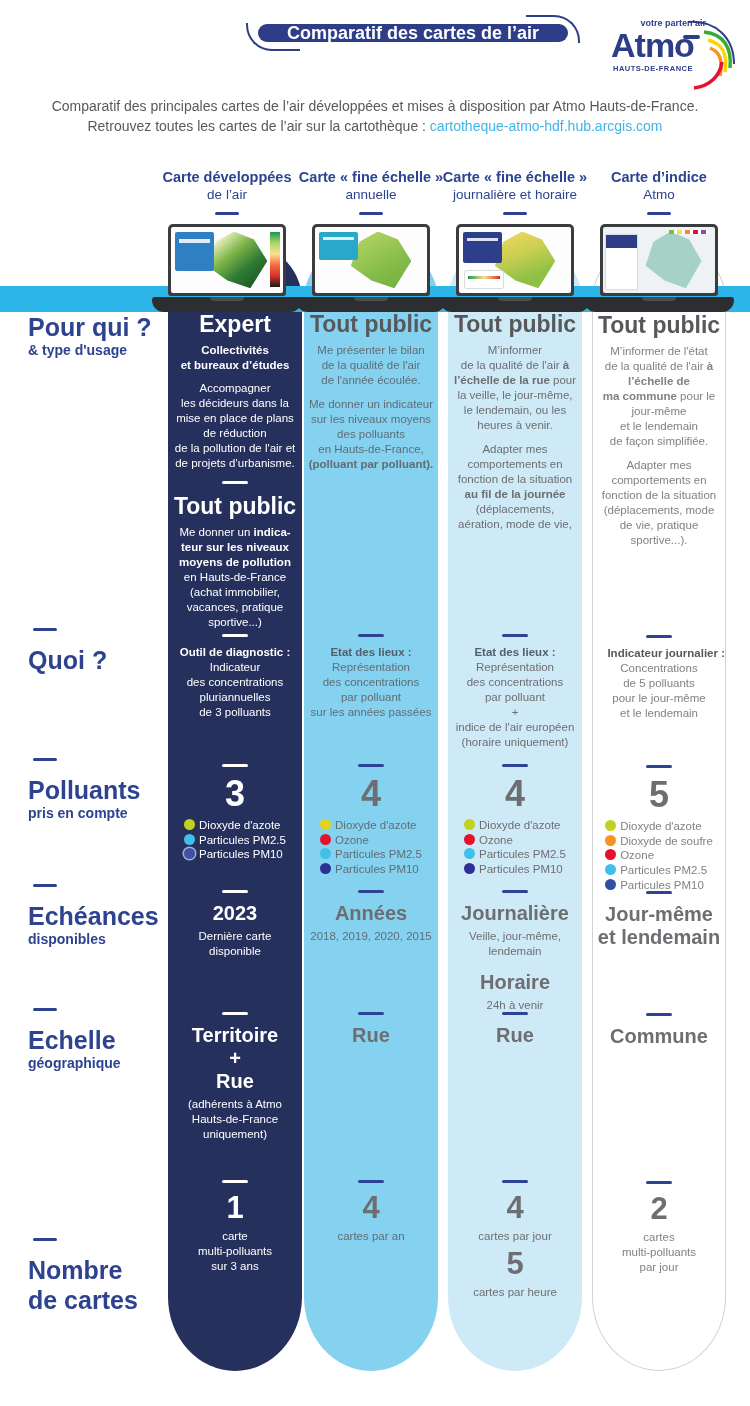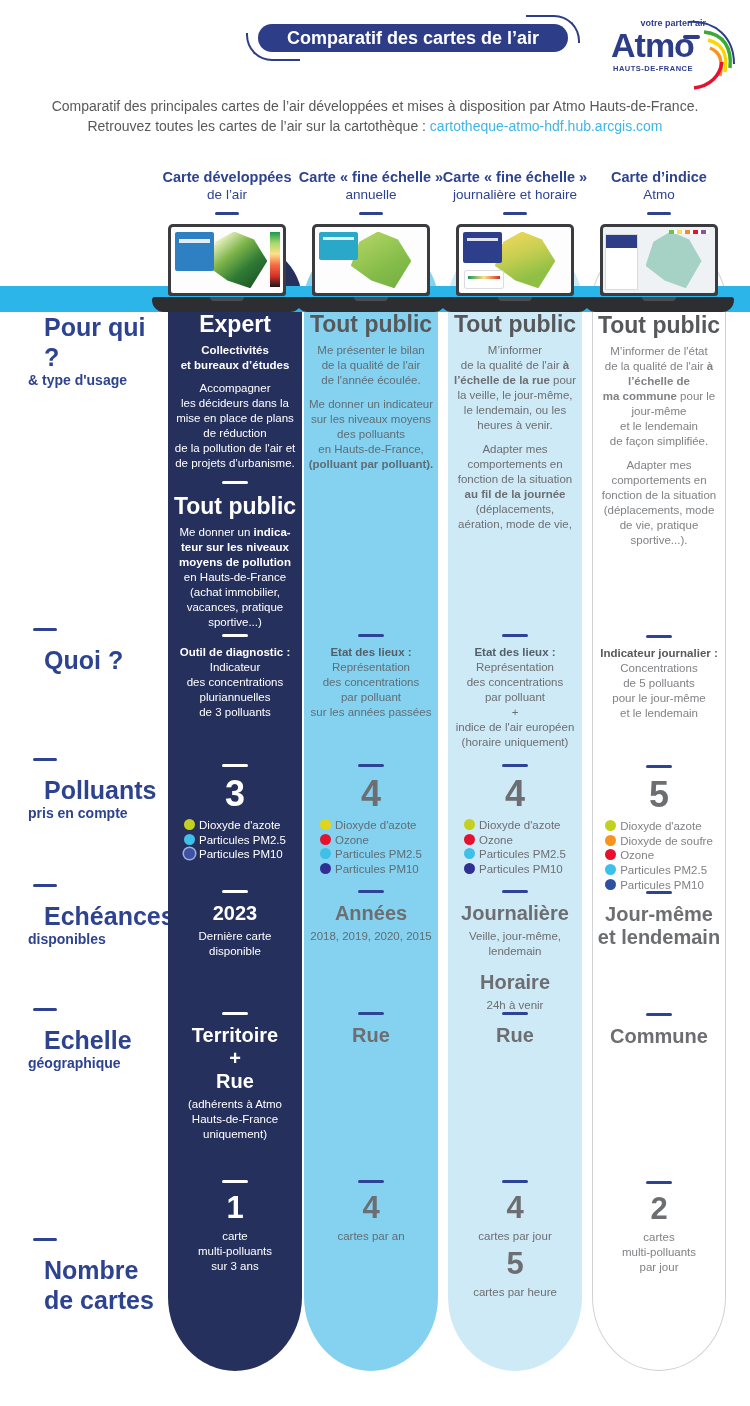--- a/index.html
+++ b/index.html
@@ -1,21 +1,21 @@
 <!DOCTYPE html>
 <html><head>
 <meta charset="utf-8">
 <style>
   html,body{margin:0;padding:0;background:#fff;}
   .page{position:relative;width:750px;height:1406px;overflow:hidden;background:#fff;
         font-family:"Liberation Sans",sans-serif;}
   .b, .bseg{font-weight:bold;}
 
   
-  .pill{position:absolute;left:258px;top:24px;width:310px;height:28px;background:#2d3d88;
+  .pill{position:absolute;left:258px;top:24px;width:310px;height:18px;background:#2d3d88;
         border-radius:18px;color:#fff;font-weight:bold;font-size:18px;display:flex;
         align-items:center;justify-content:center;}
   .pill .arc{position:absolute;border:2px solid #2d3d88;background:transparent;}
   .pill .arc.tr{right:-12px;top:-9px;width:52px;height:26px;border-left:none;border-bottom:none;
         border-top-right-radius:26px;}
   .pill .arc.bl{left:-12px;bottom:-9px;width:52px;height:26px;border-right:none;border-top:none;
         border-bottom-left-radius:26px;}
 
   .logo{position:absolute;right:16px;top:16px;width:125px;height:82px;color:#2d3d88;}
   .logo .tagline{position:absolute;right:28px;top:2px;font-size:9px;font-weight:bold;}
@@ -58,37 +58,37 @@
   .col1 .dash{background:#fff;}
   .wdash{margin:10px auto 10px;}
 
   .h2{font-size:23px;font-weight:bold;margin:0 0 6px;line-height:1.1;}
   .col1 .h2{color:#fff;}
   .col2 .h2,.col3 .h2,.col4 .h2{color:#57585a;}
   .subb{font-size:11.5px;font-weight:bold;white-space:pre-line;line-height:1.3;margin-bottom:8px;}
   .body{font-size:11.5px;line-height:1.3;white-space:pre-line;margin:0 4px 9px;}
   .qh{font-size:11.5px;font-weight:bold;margin-bottom:2px;}
   .col2 .qh,.col3 .qh{color:#52606a;}
-  .col4 .qh{color:#58595b;}
+  .col4 .qh{color:#58595b;text-align:right;}
 
   .num{font-size:36px;font-weight:bold;line-height:1;margin:2px 0 6px;}
   .col2 .num,.col3 .num,.col4 .num{color:#6d6e71;}
   .bullets{display:inline-block;text-align:left;font-size:11.5px;line-height:1.28;}
   .bullet{white-space:nowrap;}
   .dot{display:inline-block;width:11px;height:11px;border-radius:50%;margin-right:4px;vertical-align:-1px;}
   .col1 .bullet:nth-child(3) .dot{box-shadow:0 0 0 1.5px #9fb0e0;}
 
   .eh{font-size:20px;font-weight:bold;line-height:1.15;margin:0 0 4px;white-space:pre-line;}
   .col2 .eh,.col3 .eh,.col4 .eh{color:#6d6e71;}
   .cnum{font-size:31px;font-weight:bold;line-height:1;margin:2px 0 6px;}
   .col2 .cnum,.col3 .cnum,.col4 .cnum{color:#6d6e71;}
 
   
   .gut{position:absolute;left:0;width:158px;color:#2d4390;}
-  .glabel{font-size:25px;font-weight:bold;line-height:1.2;padding-left:44px;white-space:pre-line;}
+  .glabel{font-size:25px;font-weight:bold;line-height:1.2;padding-left:28px;white-space:pre-line;}
   .gsub{font-size:14px;font-weight:bold;padding-left:28px;}
   .gdash{width:24px;height:3px;background:#2d4390;margin-left:33px;margin-bottom:14px;border-radius:2px;}
 
   
   .laptop{position:absolute;top:224px;width:150px;z-index:3;}
   .screen{width:118px;height:72px;margin:0 auto;background:#3a3c3f;border-radius:5px 5px 3px 3px;
           padding:3px;box-sizing:border-box;}
   .scr-in{width:100%;height:100%;background:#fdfdfd;border-radius:2px;position:relative;overflow:hidden;}
   .base{margin:1px auto 0;width:150px;height:15px;background:#2c2e31;border-radius:3px 3px 12px 12px;position:relative;}
   .base::after{content:"";position:absolute;left:58px;top:0;width:34px;height:4px;background:#4a4d51;

